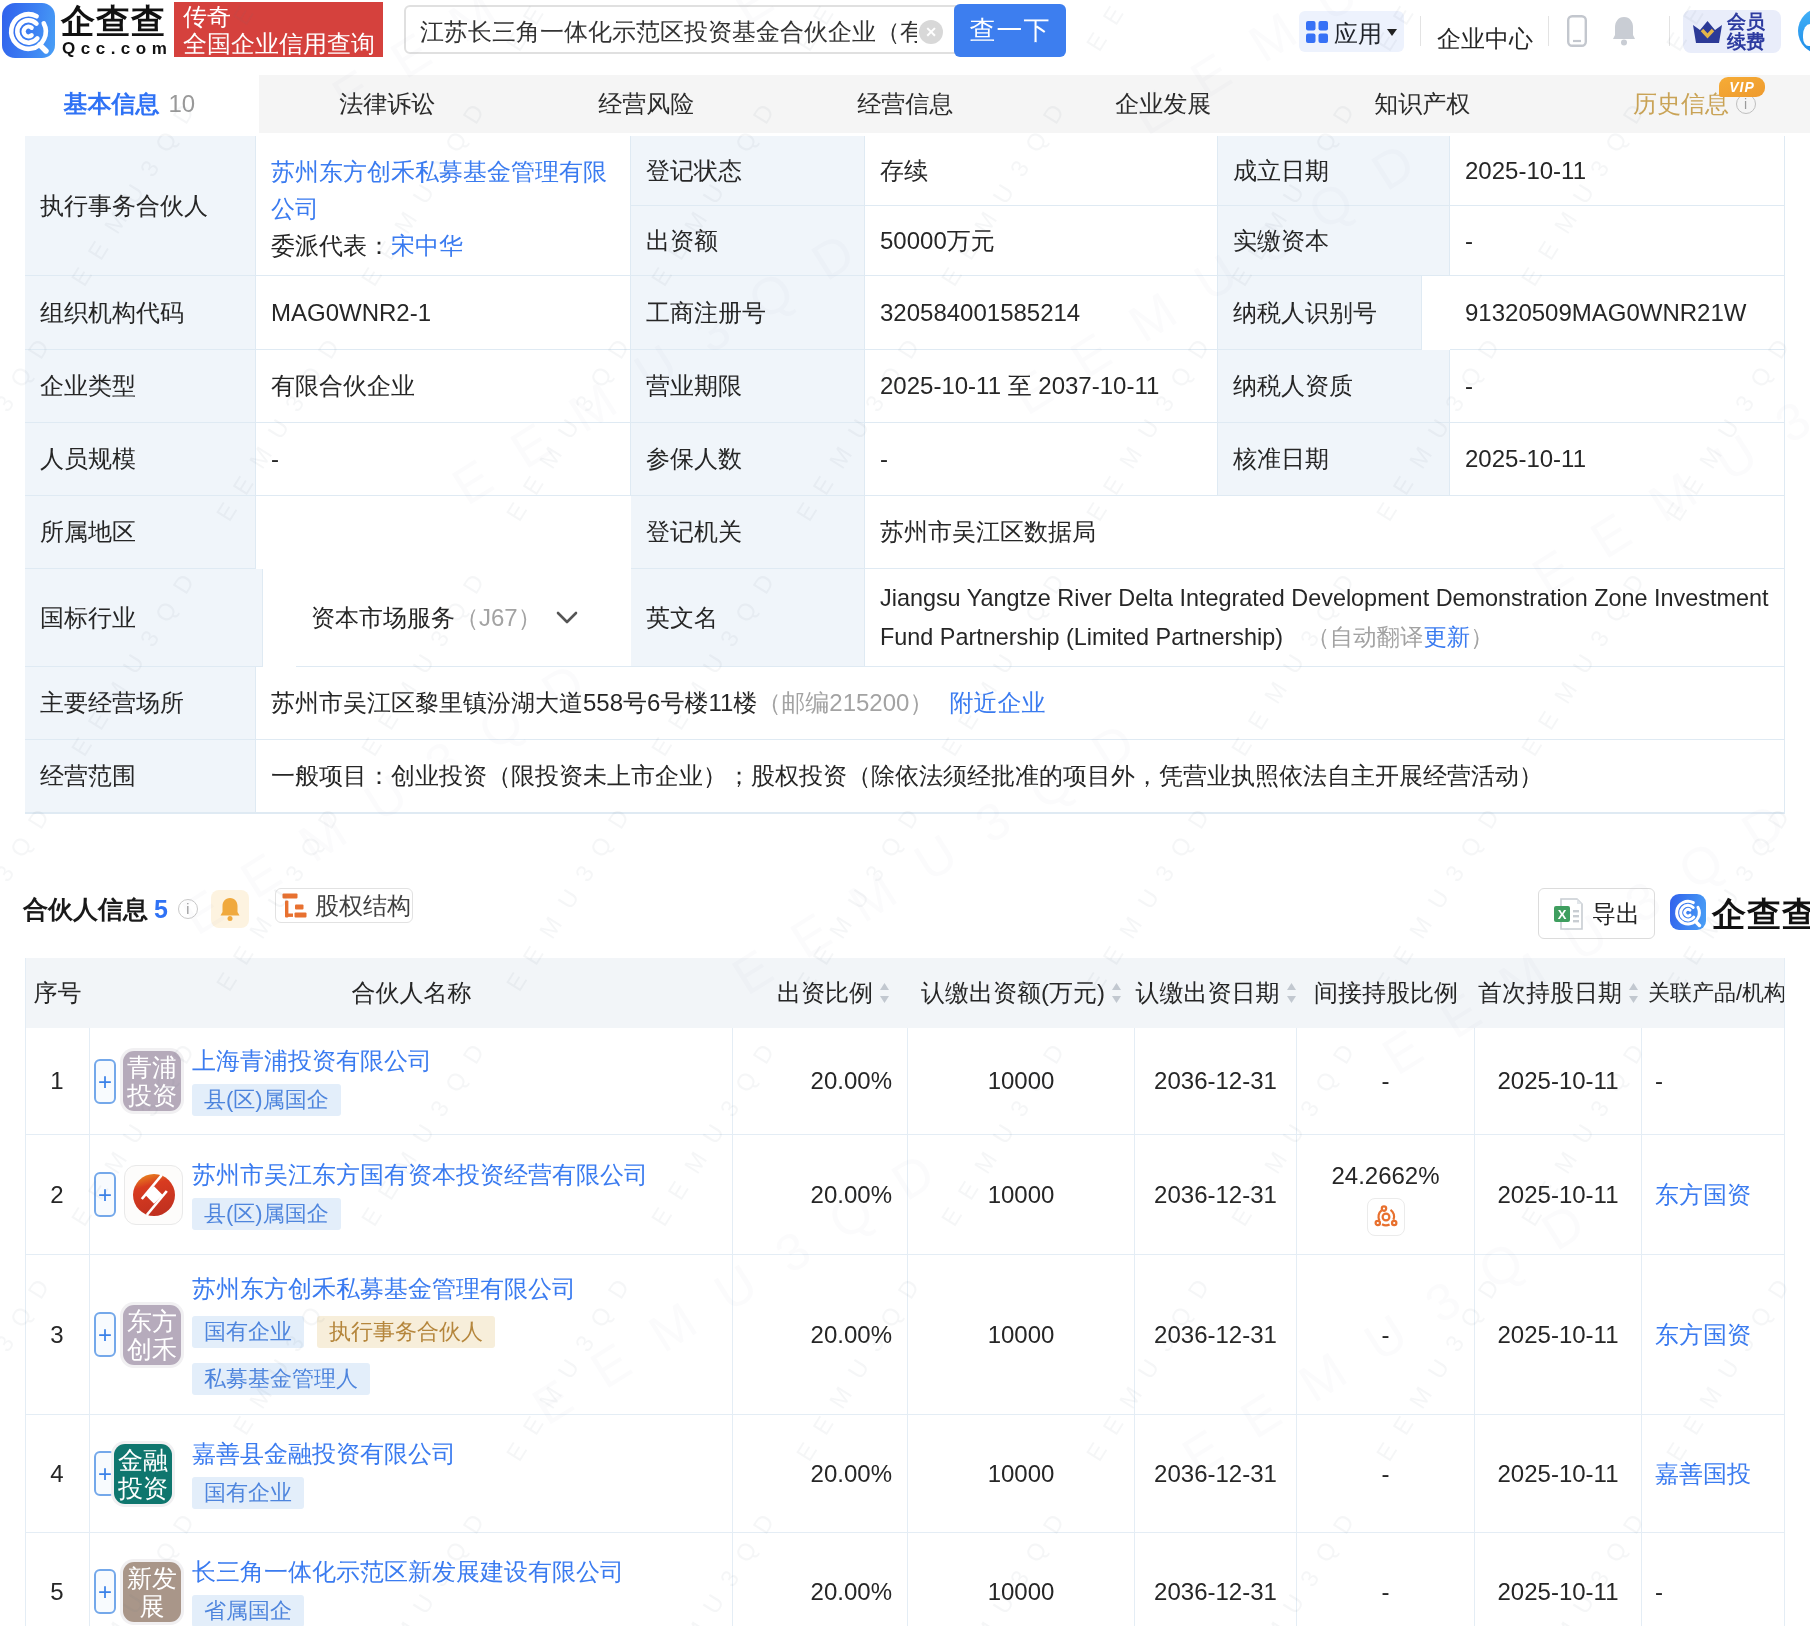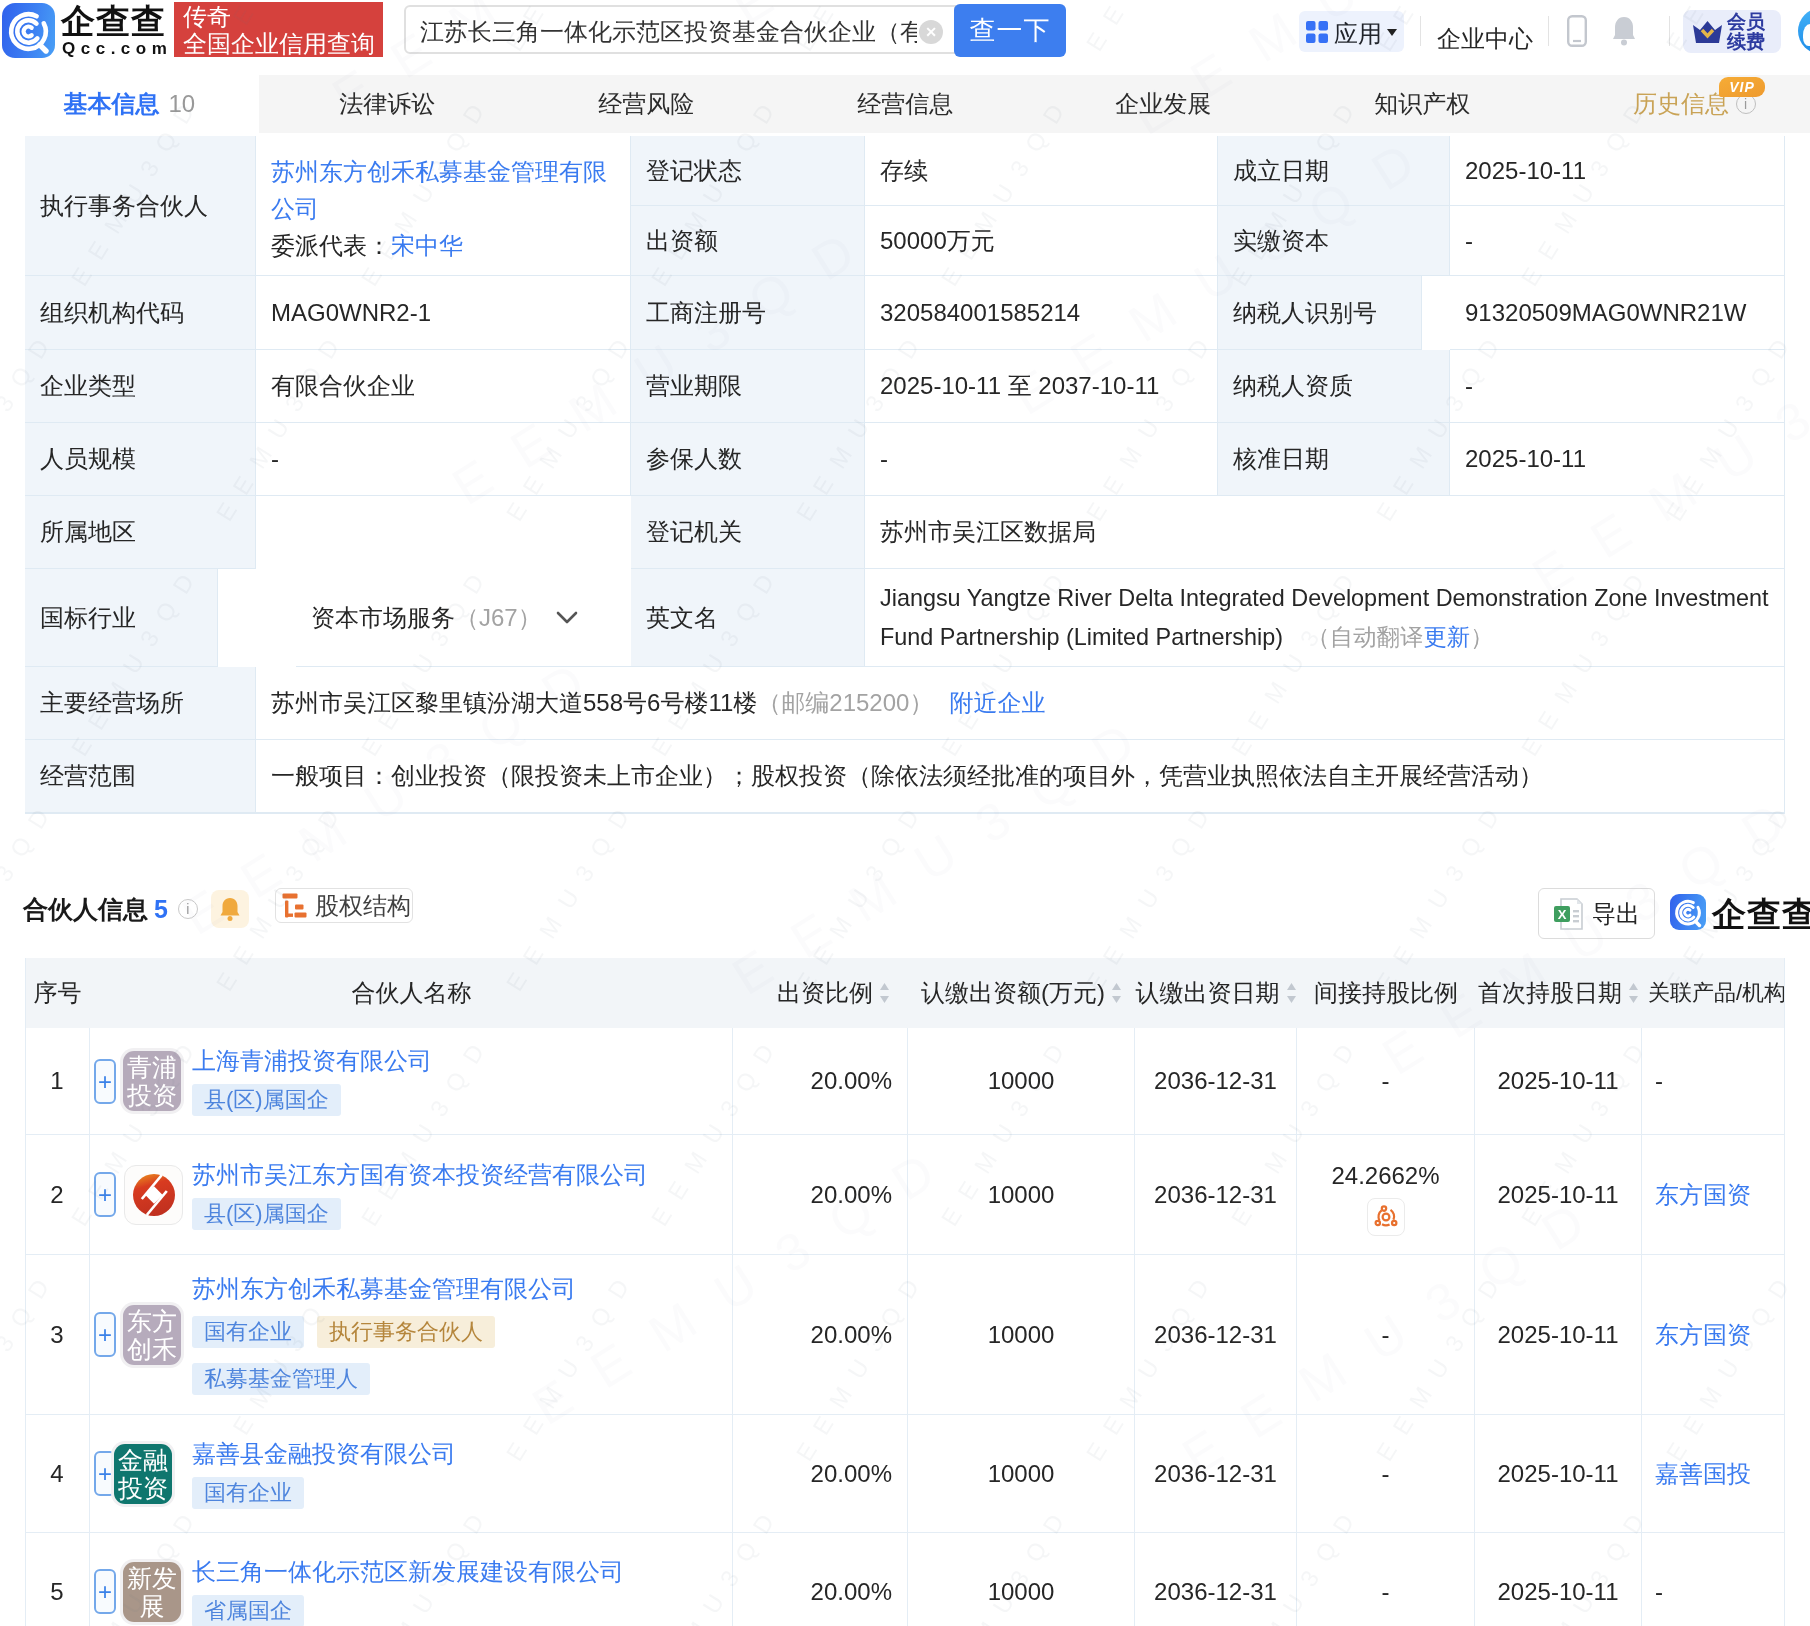--- a/index.html
+++ b/index.html
@@ -242,21 +242,21 @@
 <div class="c vl" style="left:1424px;top:213px;width:335px;height:73px;">-</div>
 <div class="c lb" style="left:-1px;top:286px;width:231px;height:73px;">人员规模</div>
 <div class="c vl" style="left:230px;top:286px;width:375px;height:73px;">-</div>
 <div class="c lb" style="left:605px;top:286px;width:234px;height:73px;">参保人数</div>
 <div class="c vl" style="left:839px;top:286px;width:353px;height:73px;">-</div>
 <div class="c lb" style="left:1192px;top:286px;width:232px;height:73px;">核准日期</div>
 <div class="c vl" style="left:1424px;top:286px;width:335px;height:73px;">2025-10-11</div>
 <div class="c lb" style="left:-1px;top:359px;width:231px;height:73px;">所属地区</div>
 <div class="c lb" style="left:605px;top:359px;width:234px;height:73px;">登记机关</div>
 <div class="c vl" style="left:839px;top:359px;width:920px;height:73px;">苏州市吴江区数据局</div>
-<div class="c lb" style="left:-1px;top:432px;width:193px;height:98px;">国标行业</div>
+<div class="c lb" style="left:-1px;top:432px;width:238px;height:98px;">国标行业</div>
 <div class="c vl" style="left:230px;top:432px;width:375px;height:98px;margin-left:40px;">资本市场服务<span class="gray">（J67）</span><svg style="margin-left:14px" width="22" height="13" viewBox="0 0 22 13" fill="none">
           <path d="M2 2 L11 11 L20 2" stroke="#555" stroke-width="2.6" stroke-linecap="round" stroke-linejoin="round"></path>
         </svg></div>
 <div class="c lb" style="left:605px;top:432px;width:234px;height:98px;">英文名</div>
 <div class="c vl" style="left:839px;top:432px;width:920px;height:98px;align-items:flex-start;padding-top:10px;padding-right:4px">
         <div style="line-height:39px;font-size:23.4px">Jiangsu Yangtze River Delta Integrated Development Demonstration Zone Investment Fund Partnership (Limited Partnership)　<span class="gray">（自动翻译</span><span class="lnk">更新</span><span class="gray">）</span></div>
       </div>
 <div class="c lb" style="left:-1px;top:530px;width:231px;height:73px;">主要经营场所</div>
 <div class="c vl" style="left:230px;top:530px;width:1529px;height:73px;">苏州市吴江区黎里镇汾湖大道558号6号楼11楼<span class="gray">（邮编215200）</span><span class="lnk" style="margin-left:16px">附近企业</span></div>
 <div class="c lb" style="left:-1px;top:603px;width:231px;height:73px;">经营范围</div>

